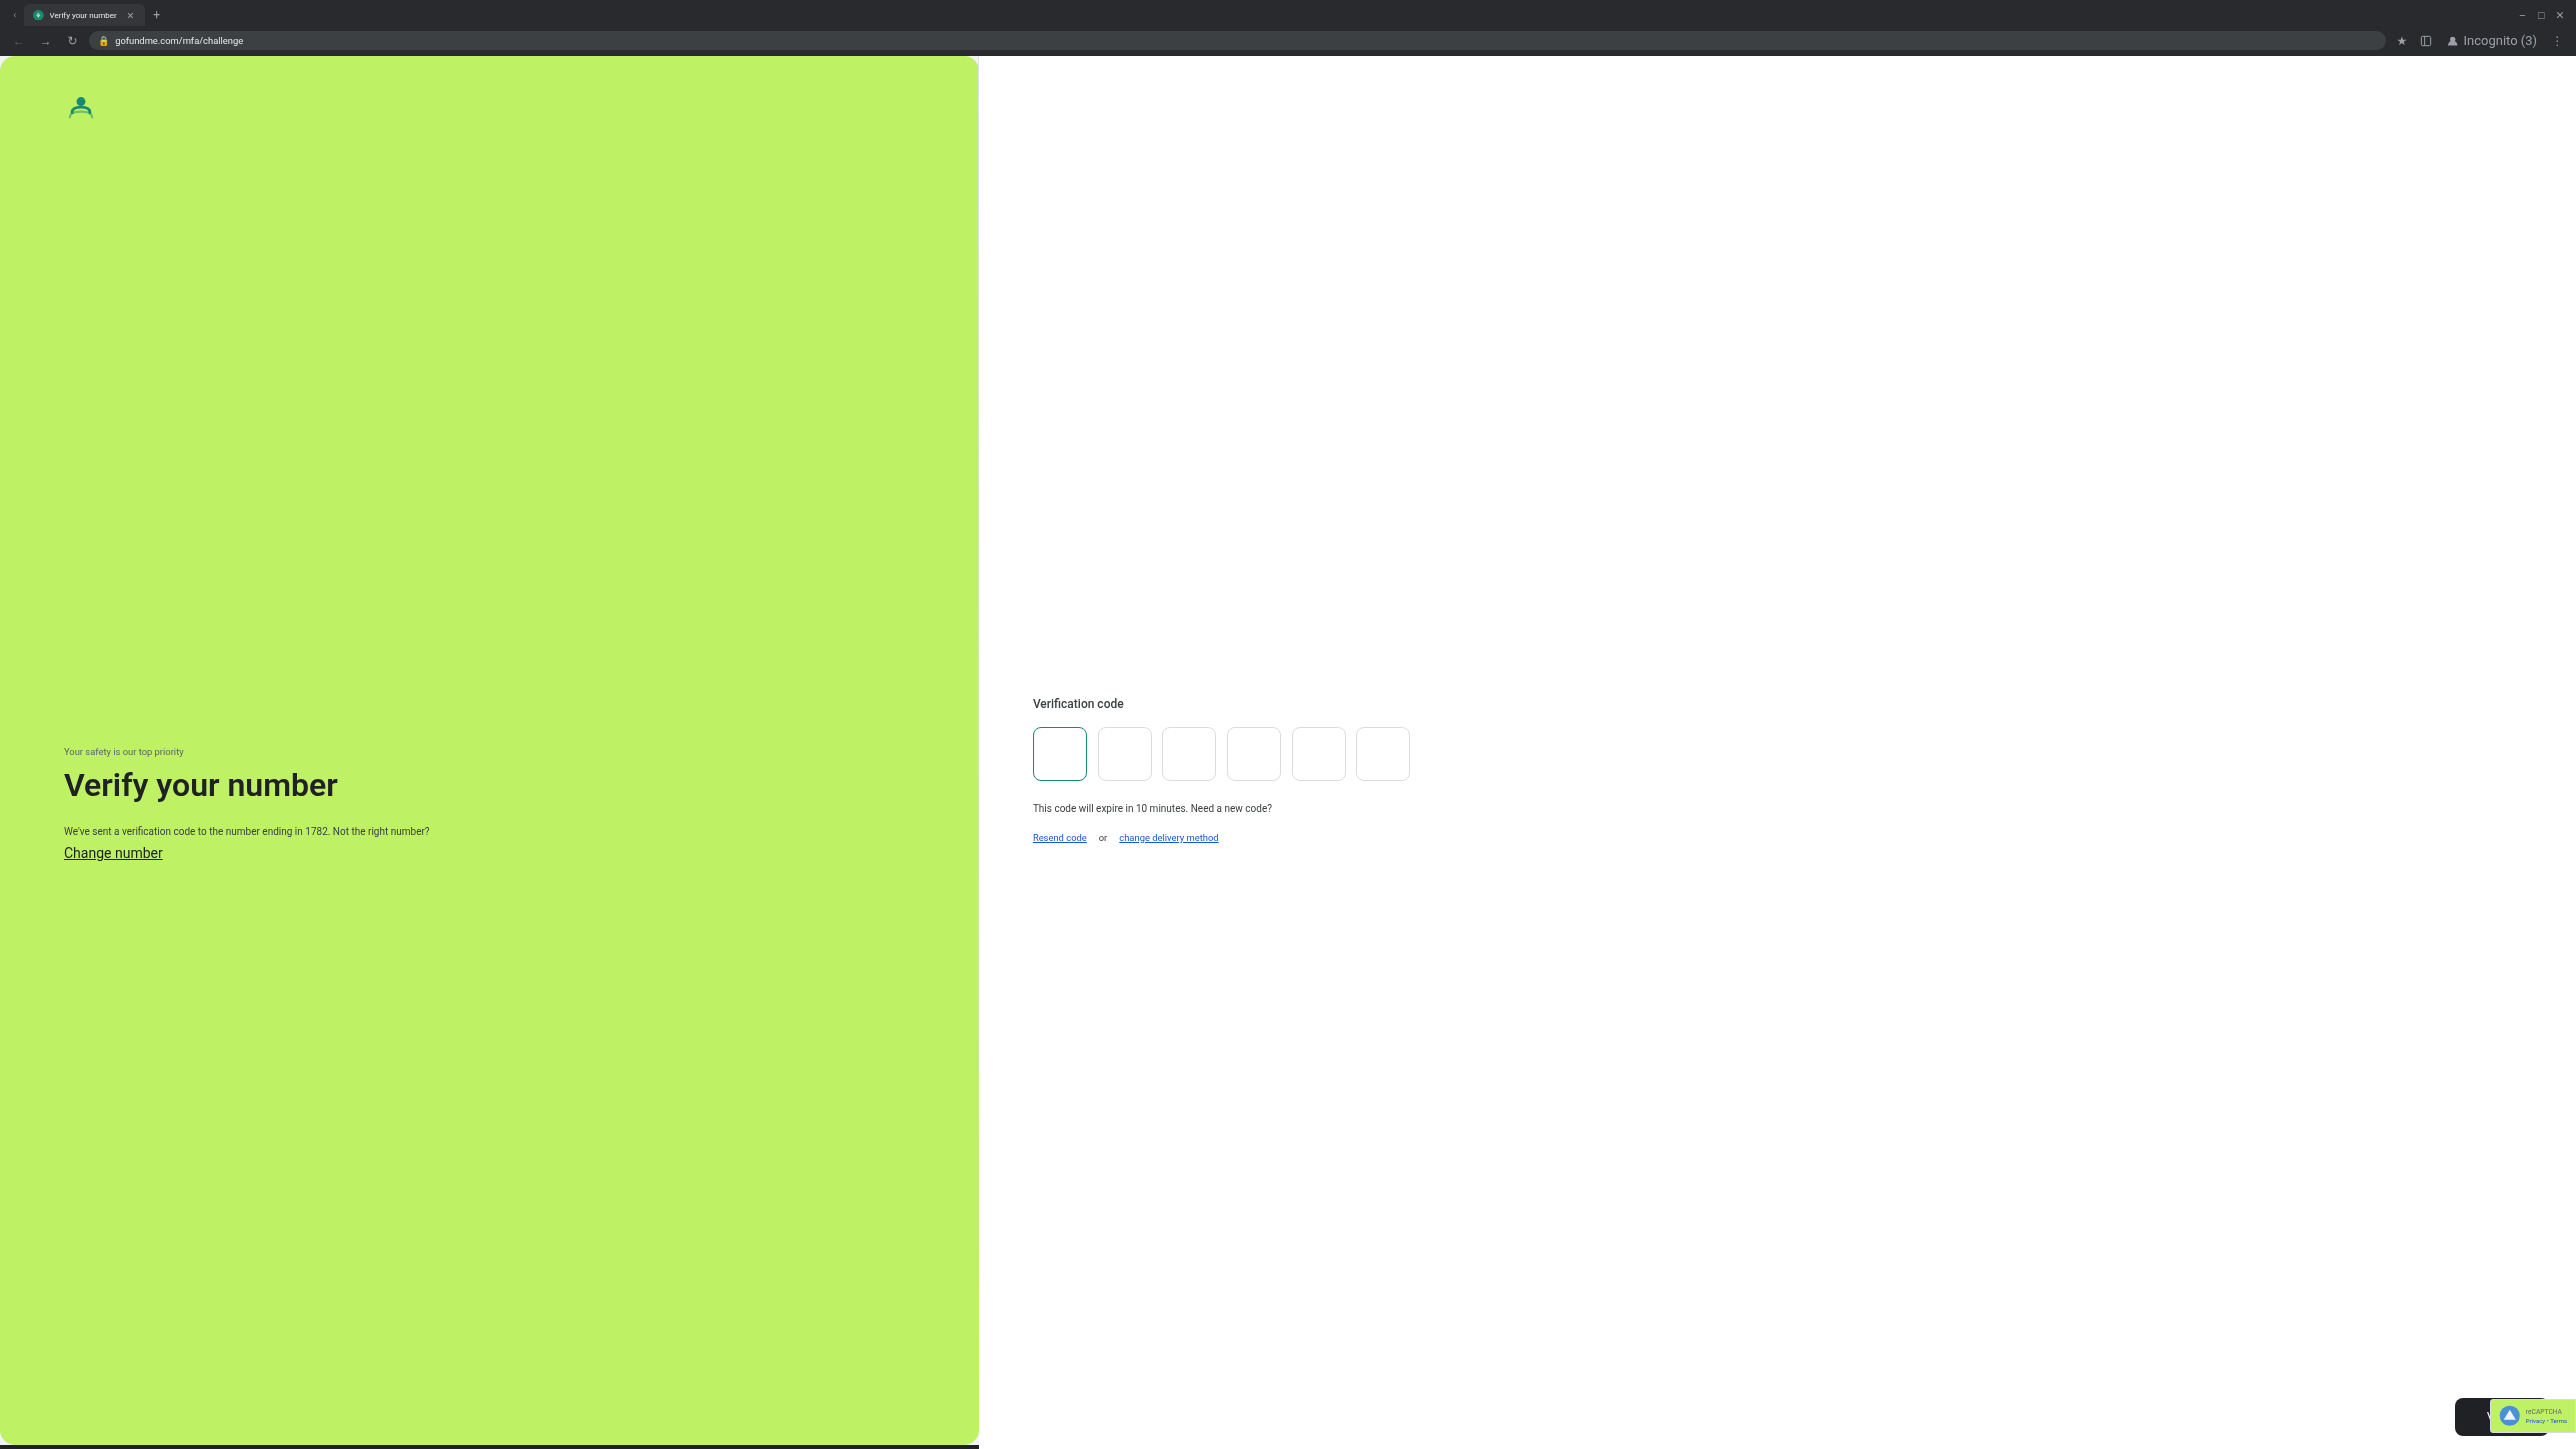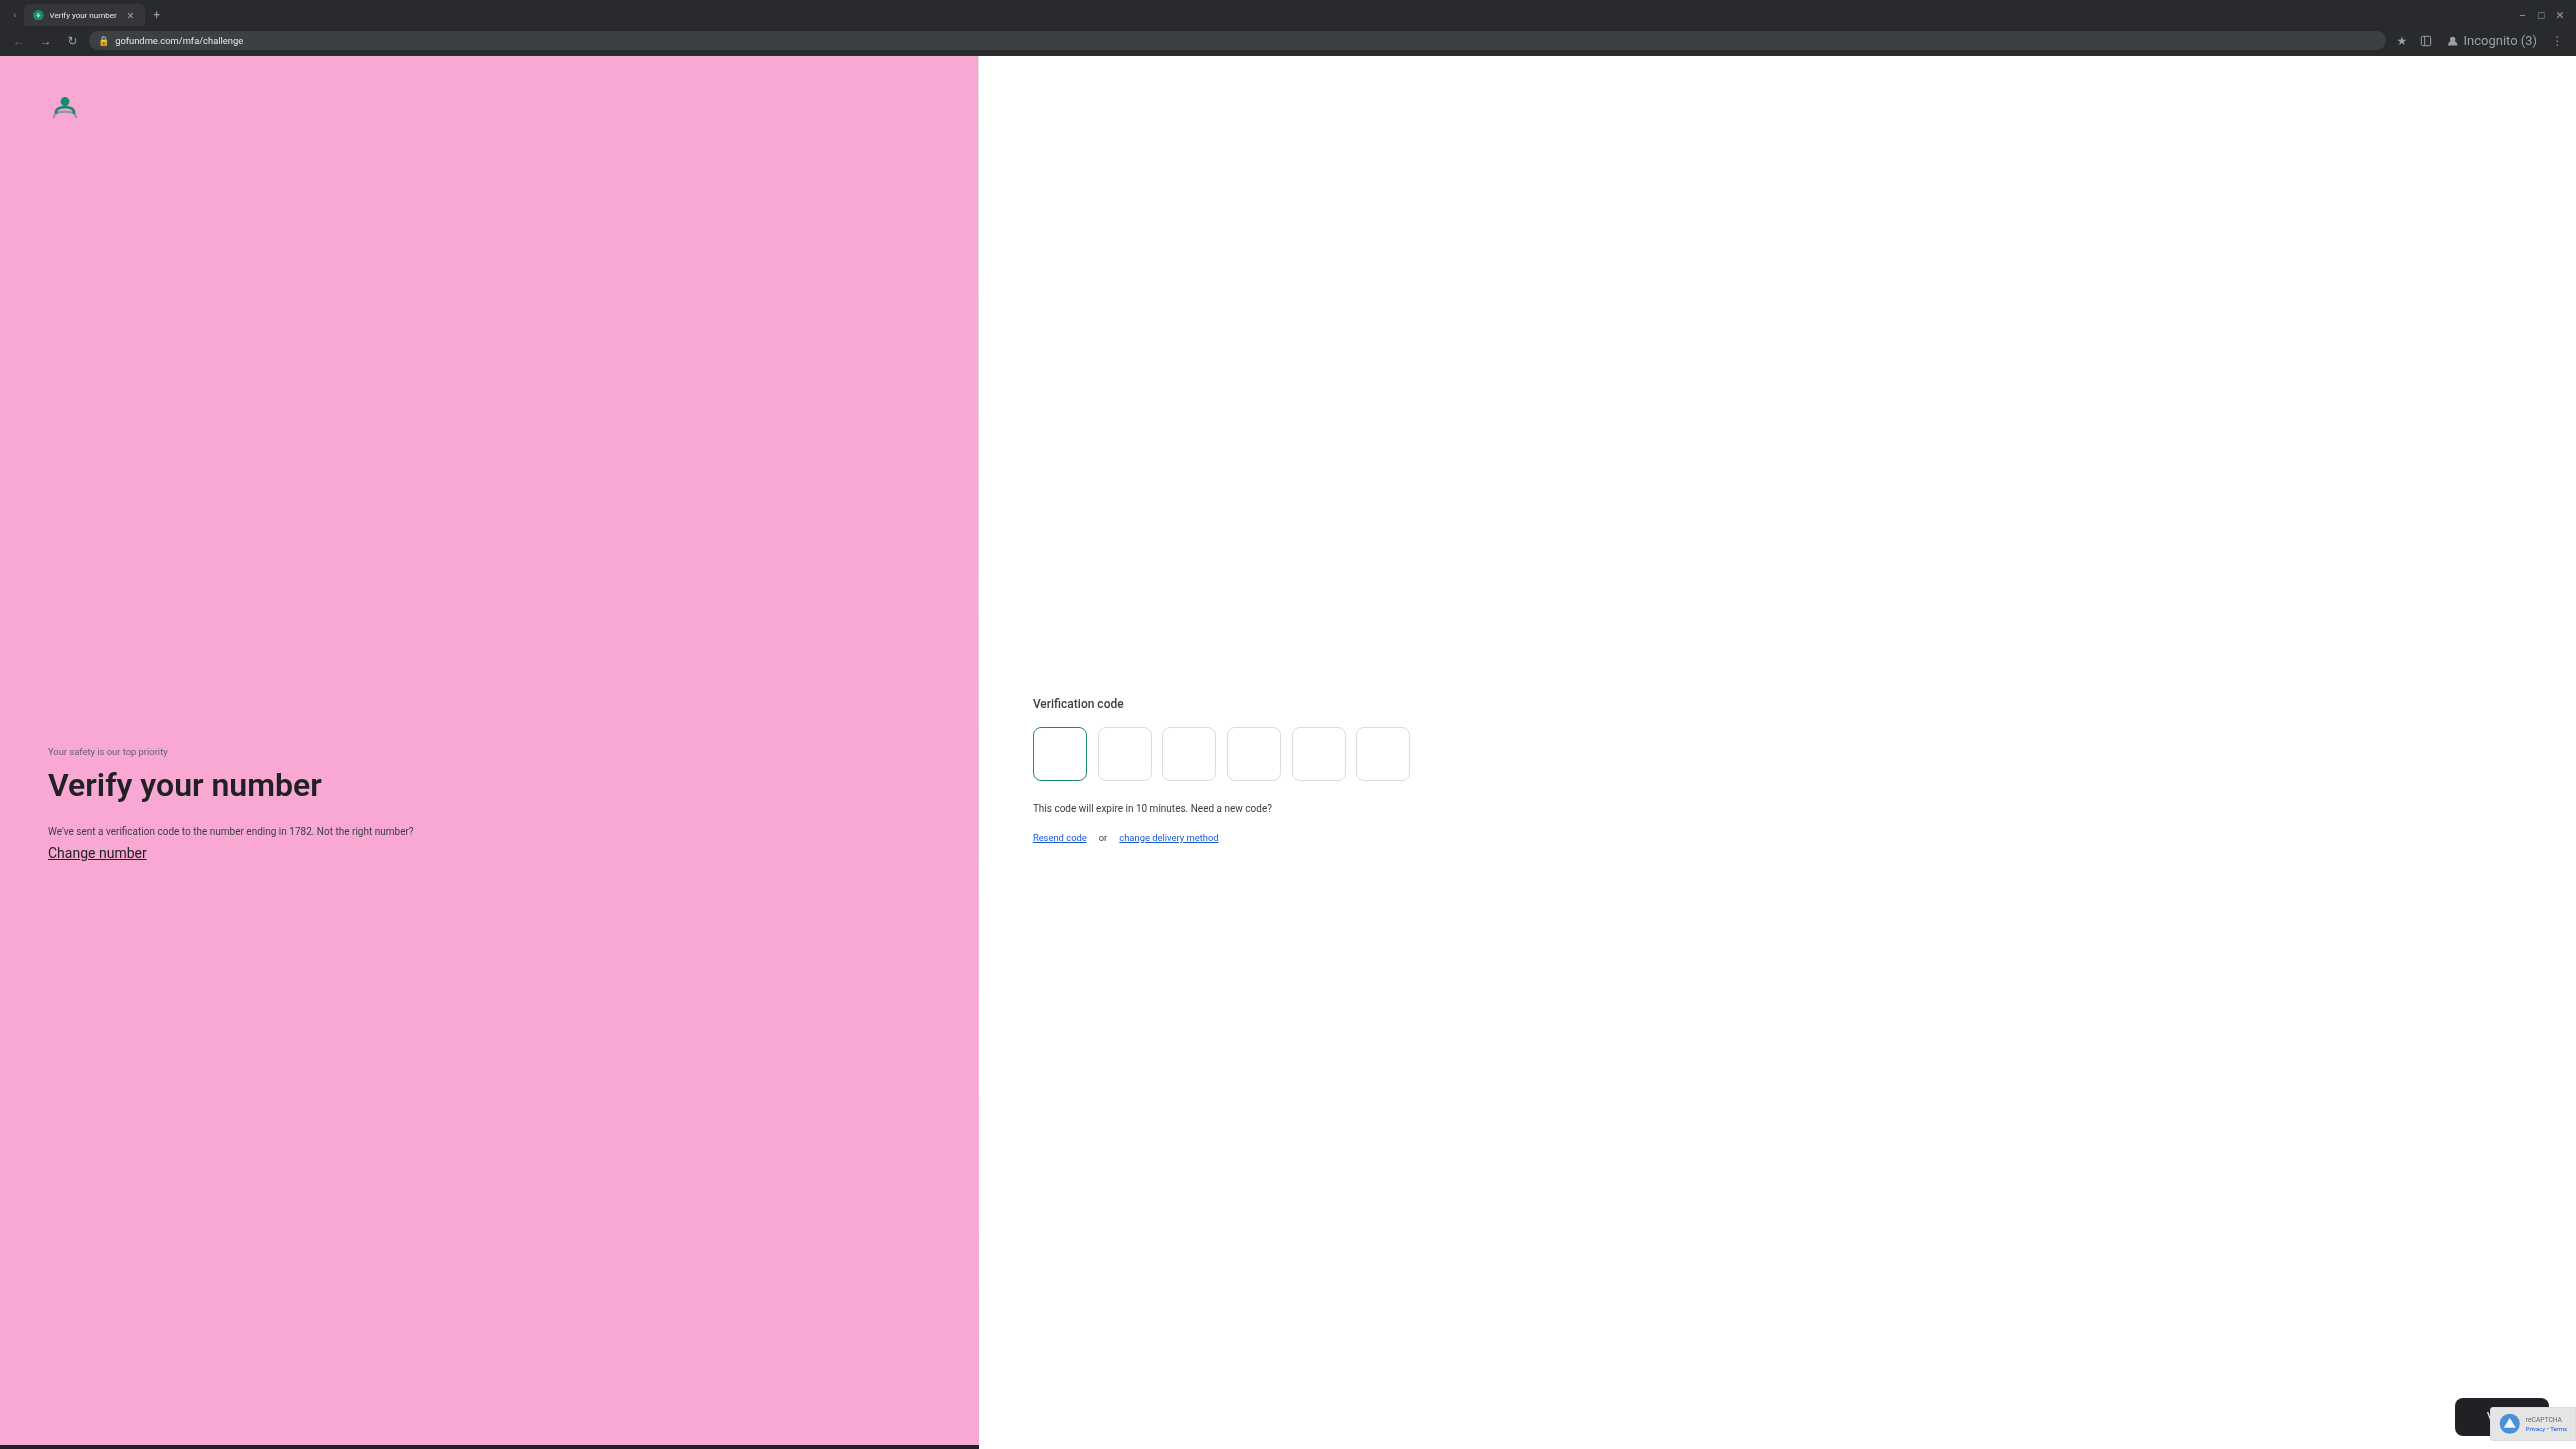--- a/index.html
+++ b/index.html
@@ -166,25 +166,26 @@
     
     .page-wrapper {
       background: #f1f3f4;
       height: calc(100vh - 60px);
       display: flex;
       overflow: hidden;
     }
 
     .left-panel {
       width: 38%;
-      background: #f9a8d4;
-      padding: 40px 40px 27px 48px;
+      background: #bef264;
+      padding: 40px 40px 27px 64px;
       display: flex;
       flex-direction: column;
       position: relative;
+      border-radius: 15px;
     }
 
     .left-panel::after {
       content: '';
       position: absolute;
       top: 0;
       right: 0;
       width: 0.7px;
       height: 100%;
       background: linear-gradient(to bottom, #e0e0e0, transparent);
@@ -326,23 +327,23 @@
       border-radius: 8px;
       font-size: 12px;
       font-weight: 500;
       cursor: pointer;
       min-width: 94px;
     }
 
     
     .recaptcha-badge {
       position: fixed;
-      bottom: 8px;
+      bottom: 16px;
       right: 0;
-      background: #e5e5e5;
+      background: #bef264;
       border: 0.7px solid #dadce0;
       border-radius: 2.7px 0 0 2.7px;
       padding: 5.4px 8px;
       display: flex;
       align-items: center;
       gap: 5.4px;
       font-size: 6.7px;
       color: #666;
     }
 

